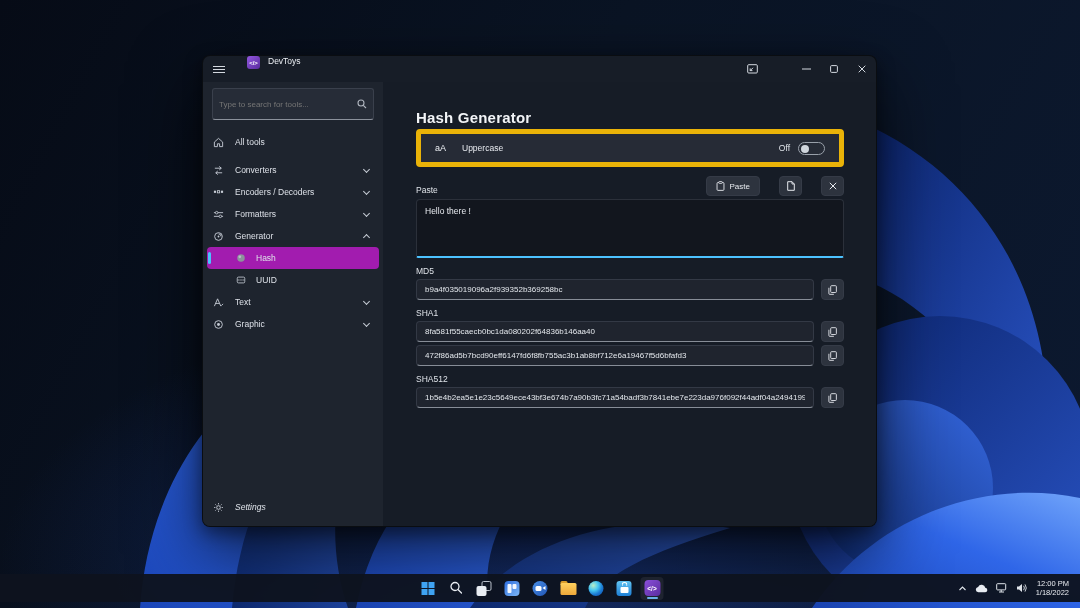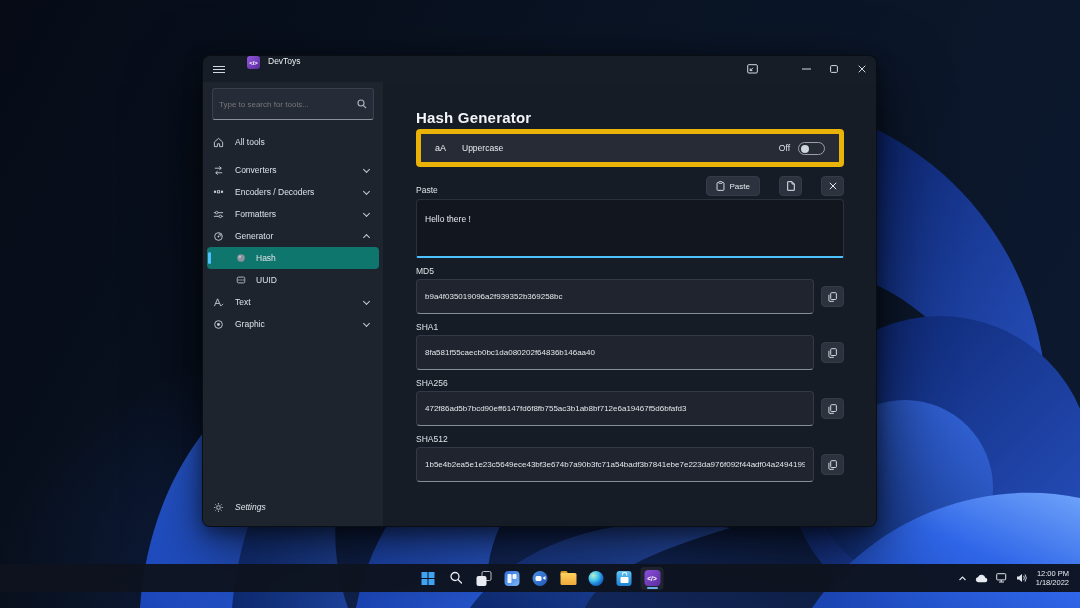--- a/index.html
+++ b/index.html
@@ -46,21 +46,21 @@
   .side-item .ico { width:11px; height:11px; margin-right:11px; flex:0 0 auto;
                     display:flex; align-items:center; justify-content:center; }
   .side-item .lbl { flex:1; white-space:nowrap; overflow:hidden; }
   .chev { width:5px; height:5px; border-right:1px solid #c6ccd5; border-bottom:1px solid #c6ccd5;
           transform:rotate(45deg); margin-right:4px; margin-top:-2px; }
   .chev.up { transform:rotate(225deg); margin-top:3px; }
   .all-tools { margin-top:11px; }
   .nav-list { margin-top:6px; }
   .child { padding-left:28px; margin:0 4px; border-radius:4px; }
   .child .ico { margin-right:10px; }
-  .child.selected { background:#0f766e; }
+  .child.selected { background:#a21caf; }
   .accent-bar { position:absolute; left:1px; top:5px; width:3px; height:12px;
                 border-radius:2px; background:#4cc2ff; }
   .side-spacer { flex:1; }
   .settings-item { margin-bottom:8px;font-style:italic; }
 
   
   .main { position:absolute; top:26px; left:180px; right:0; bottom:0;
           background:#161c26; padding:0 32px 0 33px; overflow:hidden; }
   .page-title { margin-top:27px; font-size:15px; font-weight:600; color:#f2f4f7; letter-spacing:.2px; }
   .section-label { margin-top:15px; font-size:8.5px; color:#dfe3e9; }
@@ -78,32 +78,32 @@
   .input-label { font-size:8.5px; color:#dfe3e9; padding-bottom:1px; }
   .btn-row { display:flex; gap:19px; }
   .tool-btn { height:20px; background:#2d333e; border:1px solid #353b47; border-radius:4px;
               display:flex; align-items:center; justify-content:center; color:#e6e9ee;
               font-size:8px; cursor:pointer; }
   .paste-btn { padding:0 9px; gap:5px; }
   .sq-btn { width:23px; }
 
   .input-area { margin-top:3px; height:59px; background:#12161e; border:1px solid #2b303a;
                 border-bottom:2px solid #4cc2ff; border-radius:4px 4px 2px 2px;
-                padding:14px 8px; font-size:8.5px; color:#e8ebf0; cursor:text; }
+                padding:6px 8px; font-size:8.5px; color:#e8ebf0; cursor:text; }
 
   .hash-label { margin-top:8px; font-size:8.5px; color:#dfe3e9; }
   .hash-row { margin-top:3px; display:flex; gap:7px; align-items:center; }
-  .hash-field { width:400px; height:35px; background:#1f242e; border:1px solid #333945;
+  .hash-field { width:400px; height:21px; background:#1f242e; border:1px solid #333945;
                 border-bottom:1px solid #878d97; border-radius:4px; padding:0 8px;
                 font-size:8px; color:#e3e7ec; font-family:inherit; outline:none;
                 white-space:nowrap; overflow:hidden; }
   .copy-btn { width:23px; height:21px; }
 
   
-  .taskbar { position:absolute; left:0; right:0; bottom:16px; height:28px;
+  .taskbar { position:absolute; left:0; right:0; bottom:6px; height:28px;
              background:rgba(14,19,30,.96); }
   .tb-center { position:absolute; left:50%; top:0; bottom:0; transform:translateX(-50%);
                display:flex; align-items:center; gap:5px; }
   .tb-icon { width:23px; height:23px; border-radius:4px; display:flex; align-items:center;
              justify-content:center; position:relative; cursor:pointer; }
   .tb-icon.active { background:rgba(255,255,255,.07); }
   .tb-icon.active .underline { position:absolute; bottom:1px; left:50%; transform:translateX(-50%);
                                width:11px; height:2px; border-radius:2px; background:#6ab0e8; }
   .start-grid { width:13px; height:13px; display:grid; grid-template-columns:6px 6px; gap:1px; }
   .start-grid span { width:6px; height:6px; background:#3fa3f2; }
@@ -386,21 +386,20 @@
       <div class="hash-row">
         <input class="hash-field" readonly="" value="8fa581f55caecb0bc1da080202f64836b146aa40" style="">
         <span class="tool-btn copy-btn">
           <svg width="9" height="10" viewBox="0 0 10 11">
               <rect x="3" y="0.7" width="6.3" height="7.6" rx="1" fill="none" stroke="#e6e9ee" stroke-width="1"></rect>
               <path d="M1 3 V9.5 A0.8 0.8 0 0 0 1.8 10.3 H6.5" fill="none" stroke="#e6e9ee" stroke-width="1"></path>
             </svg>
         </span>
       </div>
 
-      <div class="hash-label">SHA256</div>
       <div class="hash-row">
         <input class="hash-field" readonly="" value="472f86ad5b7bcd90eff6147fd6f8fb755ac3b1ab8bf712e6a19467f5d6bfafd3" style="">
         <span class="tool-btn copy-btn">
           <svg width="9" height="10" viewBox="0 0 10 11">
               <rect x="3" y="0.7" width="6.3" height="7.6" rx="1" fill="none" stroke="#e6e9ee" stroke-width="1"></rect>
               <path d="M1 3 V9.5 A0.8 0.8 0 0 0 1.8 10.3 H6.5" fill="none" stroke="#e6e9ee" stroke-width="1"></path>
             </svg>
         </span>
       </div>
 

